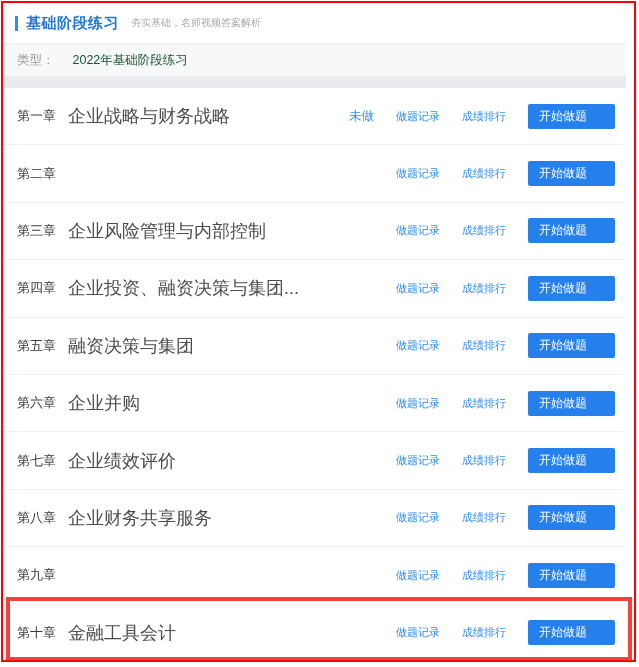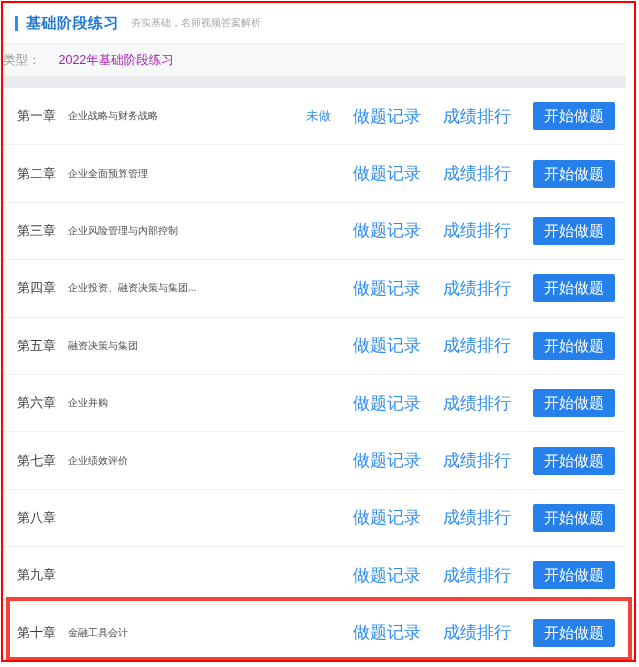--- a/index.html
+++ b/index.html
@@ -79,32 +79,33 @@
     margin-left: 12px;
     white-space: nowrap;
   }
 
   
   .type-bar {
     height: 33px;
     background: #f7f8f9;
     display: flex;
     align-items: center;
+    padding-left: 14px;
     box-sizing: border-box;
     width: 624px;
     border-bottom: 1px solid #eeeeee;
   }
   .type-label {
     font-size: 12.5px;
     color: #9a9a9a;
     white-space: nowrap;
   }
   .type-value {
     font-size: 12.5px;
-    color: #a21caf;
+    color: #14532d;
     margin-left: 18px;
     white-space: nowrap;
     cursor: pointer;
   }
 
   
   .strip {
     height: 11px;
     background: #e9ebee;
     width: 624px;
@@ -127,54 +128,54 @@
   }
   .row:last-child { border-bottom: 1px solid #f0f0f0; }
 
   .chapter-no {
     font-size: 13px;
     color: #3b3b3b;
     white-space: nowrap;
     flex: 0 0 auto;
   }
   .chapter-title {
-    font-size: 10px;
+    font-size: 18px;
     color: #4d4d4d;
     margin-left: 12px;
     white-space: nowrap;
     overflow: hidden;
     flex: 0 1 auto;
   }
   .row-actions {
     margin-left: auto;
     display: flex;
     align-items: center;
     padding-right: 12px;
     flex: 0 0 auto;
   }
   .status-text {
     font-size: 12.5px;
     color: #2d8cf0;
     margin-right: 22px;
     white-space: nowrap;
   }
   .link {
-    font-size: 17px;
+    font-size: 11px;
     color: #2d8cf0;
     margin-right: 22px;
     white-space: nowrap;
     cursor: pointer;
   }
   .start-btn {
     background: #2680eb;
     color: #ffffff;
-    font-size: 15px;
+    font-size: 12px;
     border: none;
     border-radius: 2px;
-    padding: 6px 11px 7px 11px;
+    padding: 6px 28px 7px 11px;
     line-height: 1;
     white-space: nowrap;
     cursor: pointer;
     font-family: inherit;
   }
 
   
   .row-highlight {
     position: absolute;
     left: 3px;
@@ -212,21 +213,20 @@
           <span class="chapter-title">企业战略与财务战略</span>
           <div class="row-actions">
             <span class="status-text">未做</span>
             <span class="link">做题记录</span>
             <span class="link">成绩排行</span>
             <button class="start-btn">开始做题</button>
           </div>
         </div>
         <div class="row">
           <span class="chapter-no">第二章</span>
-          <span class="chapter-title">企业全面预算管理</span>
           <div class="row-actions">
             <span class="link">做题记录</span>
             <span class="link">成绩排行</span>
             <button class="start-btn">开始做题</button>
           </div>
         </div>
         <div class="row">
           <span class="chapter-no">第三章</span>
           <span class="chapter-title">企业风险管理与内部控制</span>
           <div class="row-actions">
@@ -266,20 +266,21 @@
           <span class="chapter-no">第七章</span>
           <span class="chapter-title">企业绩效评价</span>
           <div class="row-actions">
             <span class="link">做题记录</span>
             <span class="link">成绩排行</span>
             <button class="start-btn">开始做题</button>
           </div>
         </div>
         <div class="row">
           <span class="chapter-no">第八章</span>
+          <span class="chapter-title">企业财务共享服务</span>
           <div class="row-actions">
             <span class="link">做题记录</span>
             <span class="link">成绩排行</span>
             <button class="start-btn">开始做题</button>
           </div>
         </div>
         <div class="row">
           <span class="chapter-no">第九章</span>
           <div class="row-actions">
             <span class="link">做题记录</span>

